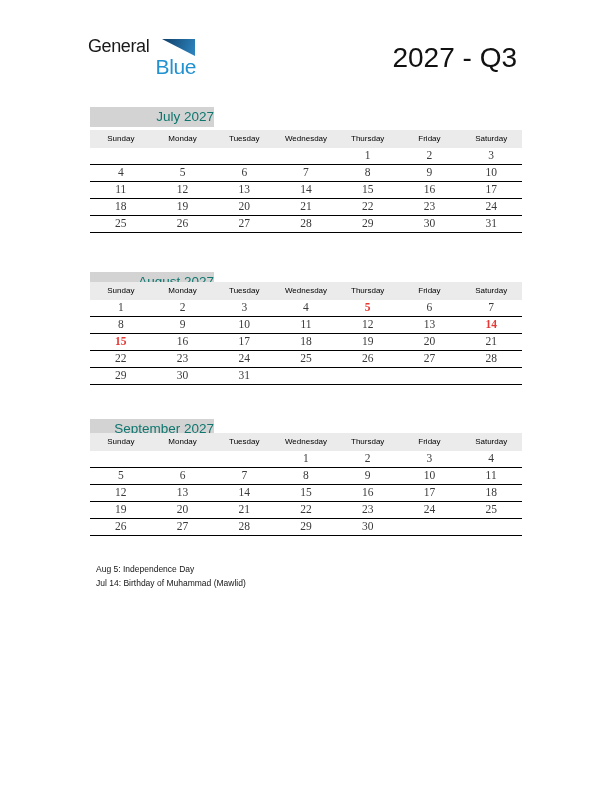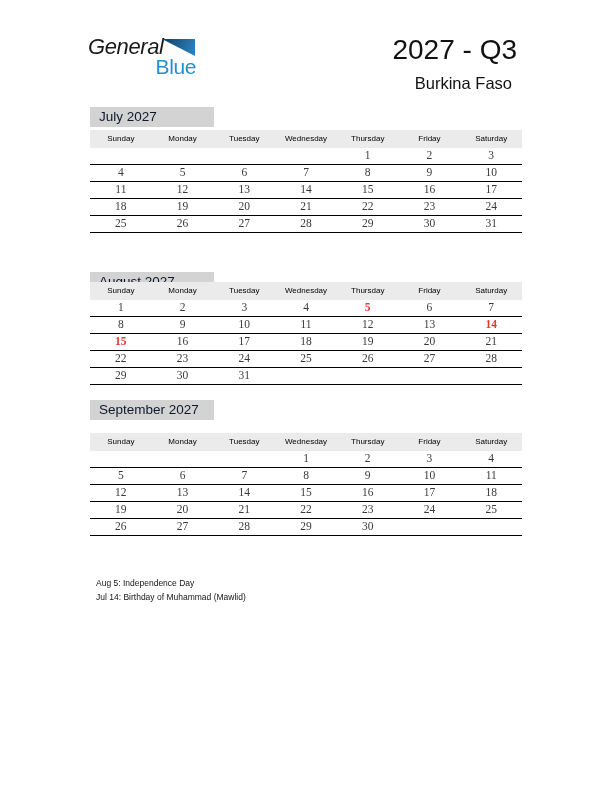--- a/index.html
+++ b/index.html
@@ -15,74 +15,74 @@
   .page{
     position:relative;
     width:612px;height:792px;
     background:#ffffff;
     overflow:hidden;
     font-family:"Liberation Sans", sans-serif;
   }
 
   
   .logo{position:absolute;left:88px;top:36px;width:108px;}
-  .logo-l1{font-size:22px;line-height:21px;color:#1a1a1a;letter-spacing:-0.4px;white-space:nowrap;font-style:italic;}
+  .logo-l1{font-size:18px;line-height:21px;color:#1a1a1a;letter-spacing:-0.4px;white-space:nowrap;}
   .tri{
     position:absolute;left:74px;top:3px;width:33px;height:17px;
     background:linear-gradient(110deg,var(--triangle-start),var(--triangle-end));
     clip-path:polygon(0 0,100% 0,100% 100%);
   }
   .logo-l2{font-size:21px;line-height:21px;color:var(--logo-blue);text-align:right;margin-top:-1px;letter-spacing:-0.4px;}
 
   
-  .title{position:absolute;top:36px;right:95px;font-size:28px;line-height:28px;color:#111;white-space:nowrap;}
+  .title{position:absolute;top:44px;right:95px;font-size:28px;line-height:28px;color:#111;white-space:nowrap;}
   .subtitle{position:absolute;top:73px;right:100px;font-size:16.5px;line-height:20px;color:#111;white-space:nowrap;}
 
   
   .mtitle{
     position:absolute;left:90px;
     width:115px;height:20px;padding-left:9px;
     background:var(--month-title-bg);
-    font-size:13.5px;line-height:20px;color:#0f172a;
+    font-size:13.5px;line-height:20px;color:#0f766e;
     white-space:nowrap;
+    text-align:right;
   }
   .grid{position:absolute;left:90px;width:432px;}
   .m0 .mtitle{top:107px}.m0 .grid{top:130px}
   .m1 .mtitle{top:272px}.m1 .grid{top:282px}
-  .m2 .mtitle{top:400px}.m2 .grid{top:433px}
-
-  .row{display:flex;}
+  .m2 .mtitle{top:419px}.m2 .grid{top:433px}
+
+  .row{display:flex;justify-content:flex-end;}
   .row.head{height:18px;background:var(--weekday-bg);}
   .row.days{height:17px;border-bottom:1px solid #000;box-sizing:border-box;}
   .cell{flex:1 1 0;text-align:center;overflow:hidden;}
   .wd{font-size:8px;line-height:18px;color:#000;}
   .day{
     font-family:"Liberation Serif", serif;
     font-size:11.5px;line-height:15px;
     color:var(--date-color);
   }
   .day.red{color:var(--red);font-weight:bold;}
 
   
-  .notes{position:absolute;left:96px;top:577px;color:#151515;}
+  .notes{position:absolute;left:96px;top:563px;color:#151515;}
   .notes div{font-size:8.5px;line-height:13.5px;white-space:nowrap;}
 </style>
 </head>
 <body>
 
 <div class="page">
 
   <div class="logo">
     <div class="logo-l1">General</div>
     <span class="tri"></span>
     <div class="logo-l2">Blue</div>
   </div>
 
   <div class="title">2027 - Q3</div>
-  <div class="subtitle">Burkina Faso</div>
 
   <section class="month m0">
     <div class="mtitle">July 2027</div>
     <div class="grid">
         <div class="row head">
           <div class="cell wd">Sunday</div>
           <div class="cell wd">Monday</div>
           <div class="cell wd">Tuesday</div>
           <div class="cell wd">Wednesday</div>
           <div class="cell wd">Thursday</div>

